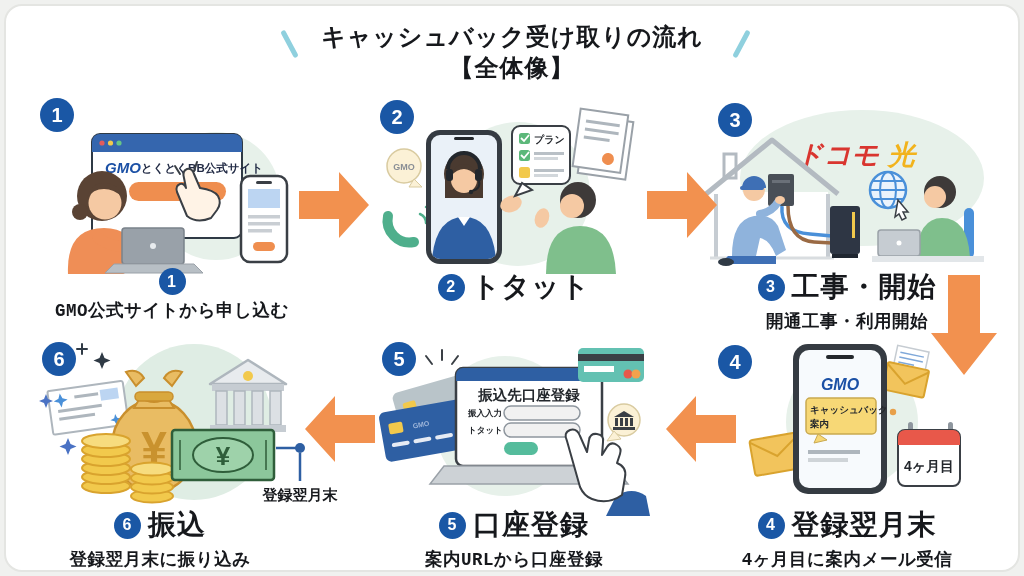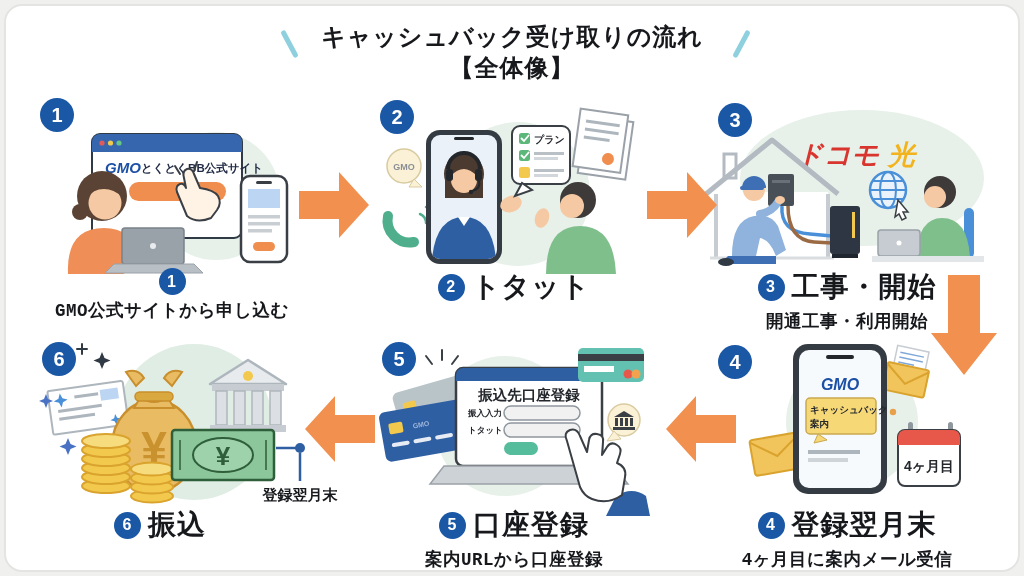--- a/index.html
+++ b/index.html
@@ -412,20 +412,21 @@
       <circle cx="276" cy="114" r="5" fill="#2E5FA3"></circle>
       <path d="M276 119 v28" stroke="#2E5FA3" stroke-width="2.5"></path>
       <text x="276" y="166" text-anchor="middle" font-size="15" font-weight="bold" fill="#16181C">登録翌月末</text>
     </g>
   </svg>
   <div class="caption cap6">
     <div class="cap-h">
       <span class="badge">6</span>
       <span>振込</span>
     </div>
+    <div class="cap-s">登録翌月末に振り込み</div>
   </div>
 </div>
 
 <svg class="arr" style="left:299px;top:170px" width="72" height="70" viewBox="0 0 72 70">
   <polygon points="0,21 40,21 40,2 70,35 40,68 40,49 0,49" fill="#F2914F"></polygon>
 </svg>
 <svg class="arr" style="left:647px;top:170px" width="72" height="70" viewBox="0 0 72 70">
   <polygon points="0,21 40,21 40,2 70,35 40,68 40,49 0,49" fill="#F2914F"></polygon>
 </svg>
 <svg class="arr" style="left:930px;top:275px" width="68" height="102" viewBox="0 0 68 102">

